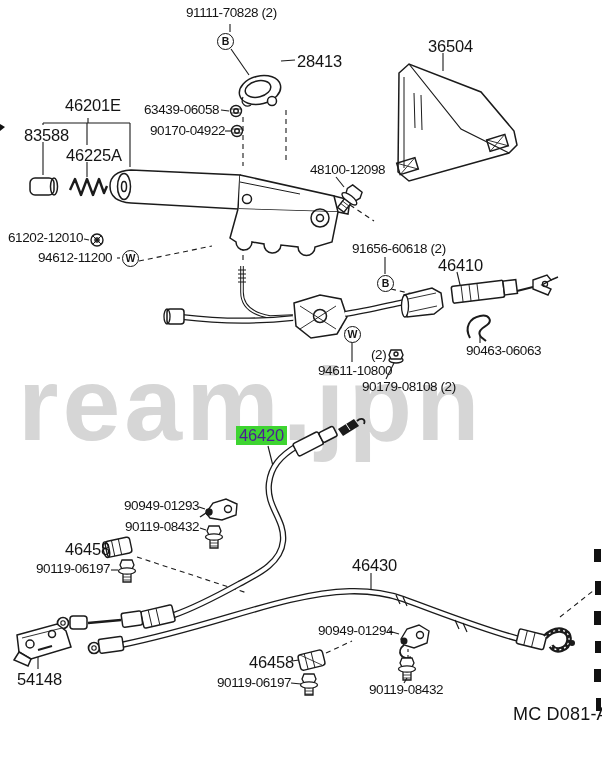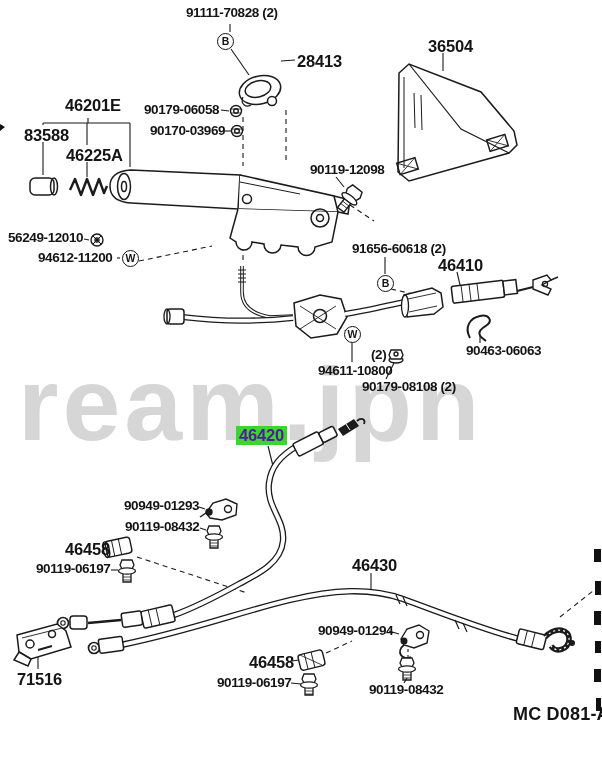--- a/index.html
+++ b/index.html
@@ -7,21 +7,21 @@
     position:relative;width:602px;height:768px;background:#ffffff;overflow:hidden;
     font-family:"Liberation Sans",sans-serif;
   }
   .wm{
     position:absolute;left:18px;top:352px;z-index:0;
     font-size:104px;font-weight:bold;letter-spacing:4px;color:#d6d6d6;
     white-space:nowrap;line-height:1;user-select:none;
   }
   svg.art{position:absolute;left:0;top:0;z-index:1;}
   .lbl{
-    position:absolute;z-index:3;font-weight:bold;font-size:13.5px;color:#141414;
+    position:absolute;z-index:3;font-weight:normal;font-size:13.5px;color:#141414;
     letter-spacing:-0.4px;white-space:nowrap;line-height:1.1;cursor:pointer;
   }
   .lbl.lg{font-size:16.5px;letter-spacing:-0.2px;}
   .lbl.hl{background:#3ed431;color:#4c1d95;padding:0 3px 1px 3px;}
   .lbl.code{font-size:18px;letter-spacing:0.2px;cursor:default;}
   .sym{
     position:absolute;z-index:3;width:15px;height:15px;border:1.6px solid #141414;
     border-radius:50%;background:#fff;color:#141414;font-weight:bold;font-size:10.5px;
     text-align:center;line-height:14px;
   }
@@ -308,43 +308,43 @@
       <rect x="594" y="669" width="7" height="13"></rect>
       <rect x="596" y="698" width="5" height="13"></rect>
       <path d="M0,124 L5,127 L0,131 Z"></path>
     </g>
   </svg>
 
   <div class="lbl" style="left:186px;top:6px">91111-70828 (2)</div>
   <div class="lbl lg" style="left:297px;top:52px">28413</div>
   <div class="lbl lg" style="left:428px;top:37px">36504</div>
   <div class="lbl lg" style="left:65px;top:96px">46201E</div>
-  <div class="lbl" style="left:144px;top:103px">90179-06058</div>
+  <div class="lbl" style="left:144px;top:103px">63439-06058</div>
   <div class="lbl lg" style="left:24px;top:126px">83588</div>
-  <div class="lbl" style="left:150px;top:124px">90170-03969</div>
+  <div class="lbl" style="left:150px;top:124px">90170-04922</div>
   <div class="lbl lg" style="left:66px;top:146px">46225A</div>
-  <div class="lbl" style="left:310px;top:163px">90119-12098</div>
-  <div class="lbl" style="left:8px;top:231px">56249-12010</div>
+  <div class="lbl" style="left:310px;top:163px">48100-12098</div>
+  <div class="lbl" style="left:8px;top:231px">61202-12010</div>
   <div class="lbl" style="left:38px;top:251px">94612-11200</div>
   <div class="lbl" style="left:352px;top:242px">91656-60618 (2)</div>
   <div class="lbl lg" style="left:438px;top:256px">46410</div>
   <div class="lbl" style="left:466px;top:344px">90463-06063</div>
   <div class="lbl" style="left:318px;top:364px">94611-10800</div>
   <div class="lbl" style="left:371px;top:348px">(2)</div>
   <div class="lbl" style="left:362px;top:380px">90179-08108 (2)</div>
   <div class="lbl lg hl" style="left:236px;top:426px">46420</div>
   <div class="lbl" style="left:124px;top:499px">90949-01293</div>
   <div class="lbl" style="left:125px;top:520px">90119-08432</div>
   <div class="lbl lg" style="left:65px;top:540px">46458</div>
   <div class="lbl" style="left:36px;top:562px">90119-06197</div>
   <div class="lbl lg" style="left:352px;top:556px">46430</div>
   <div class="lbl" style="left:318px;top:624px">90949-01294</div>
   <div class="lbl lg" style="left:249px;top:653px">46458</div>
   <div class="lbl" style="left:217px;top:676px">90119-06197</div>
-  <div class="lbl lg" style="left:17px;top:670px">71516</div>
+  <div class="lbl lg" style="left:17px;top:670px">54148</div>
   <div class="lbl" style="left:369px;top:683px">90119-08432</div>
   <div class="lbl code" style="left:513px;top:705px">MC D081-A</div>
 
   <div class="sym" style="left:217px;top:33px">B</div>
   <div class="sym" style="left:377px;top:275px">B</div>
   <div class="sym" style="left:122px;top:250px">W</div>
   <div class="sym" style="left:344px;top:326px">W</div>
 
 </div>
 

